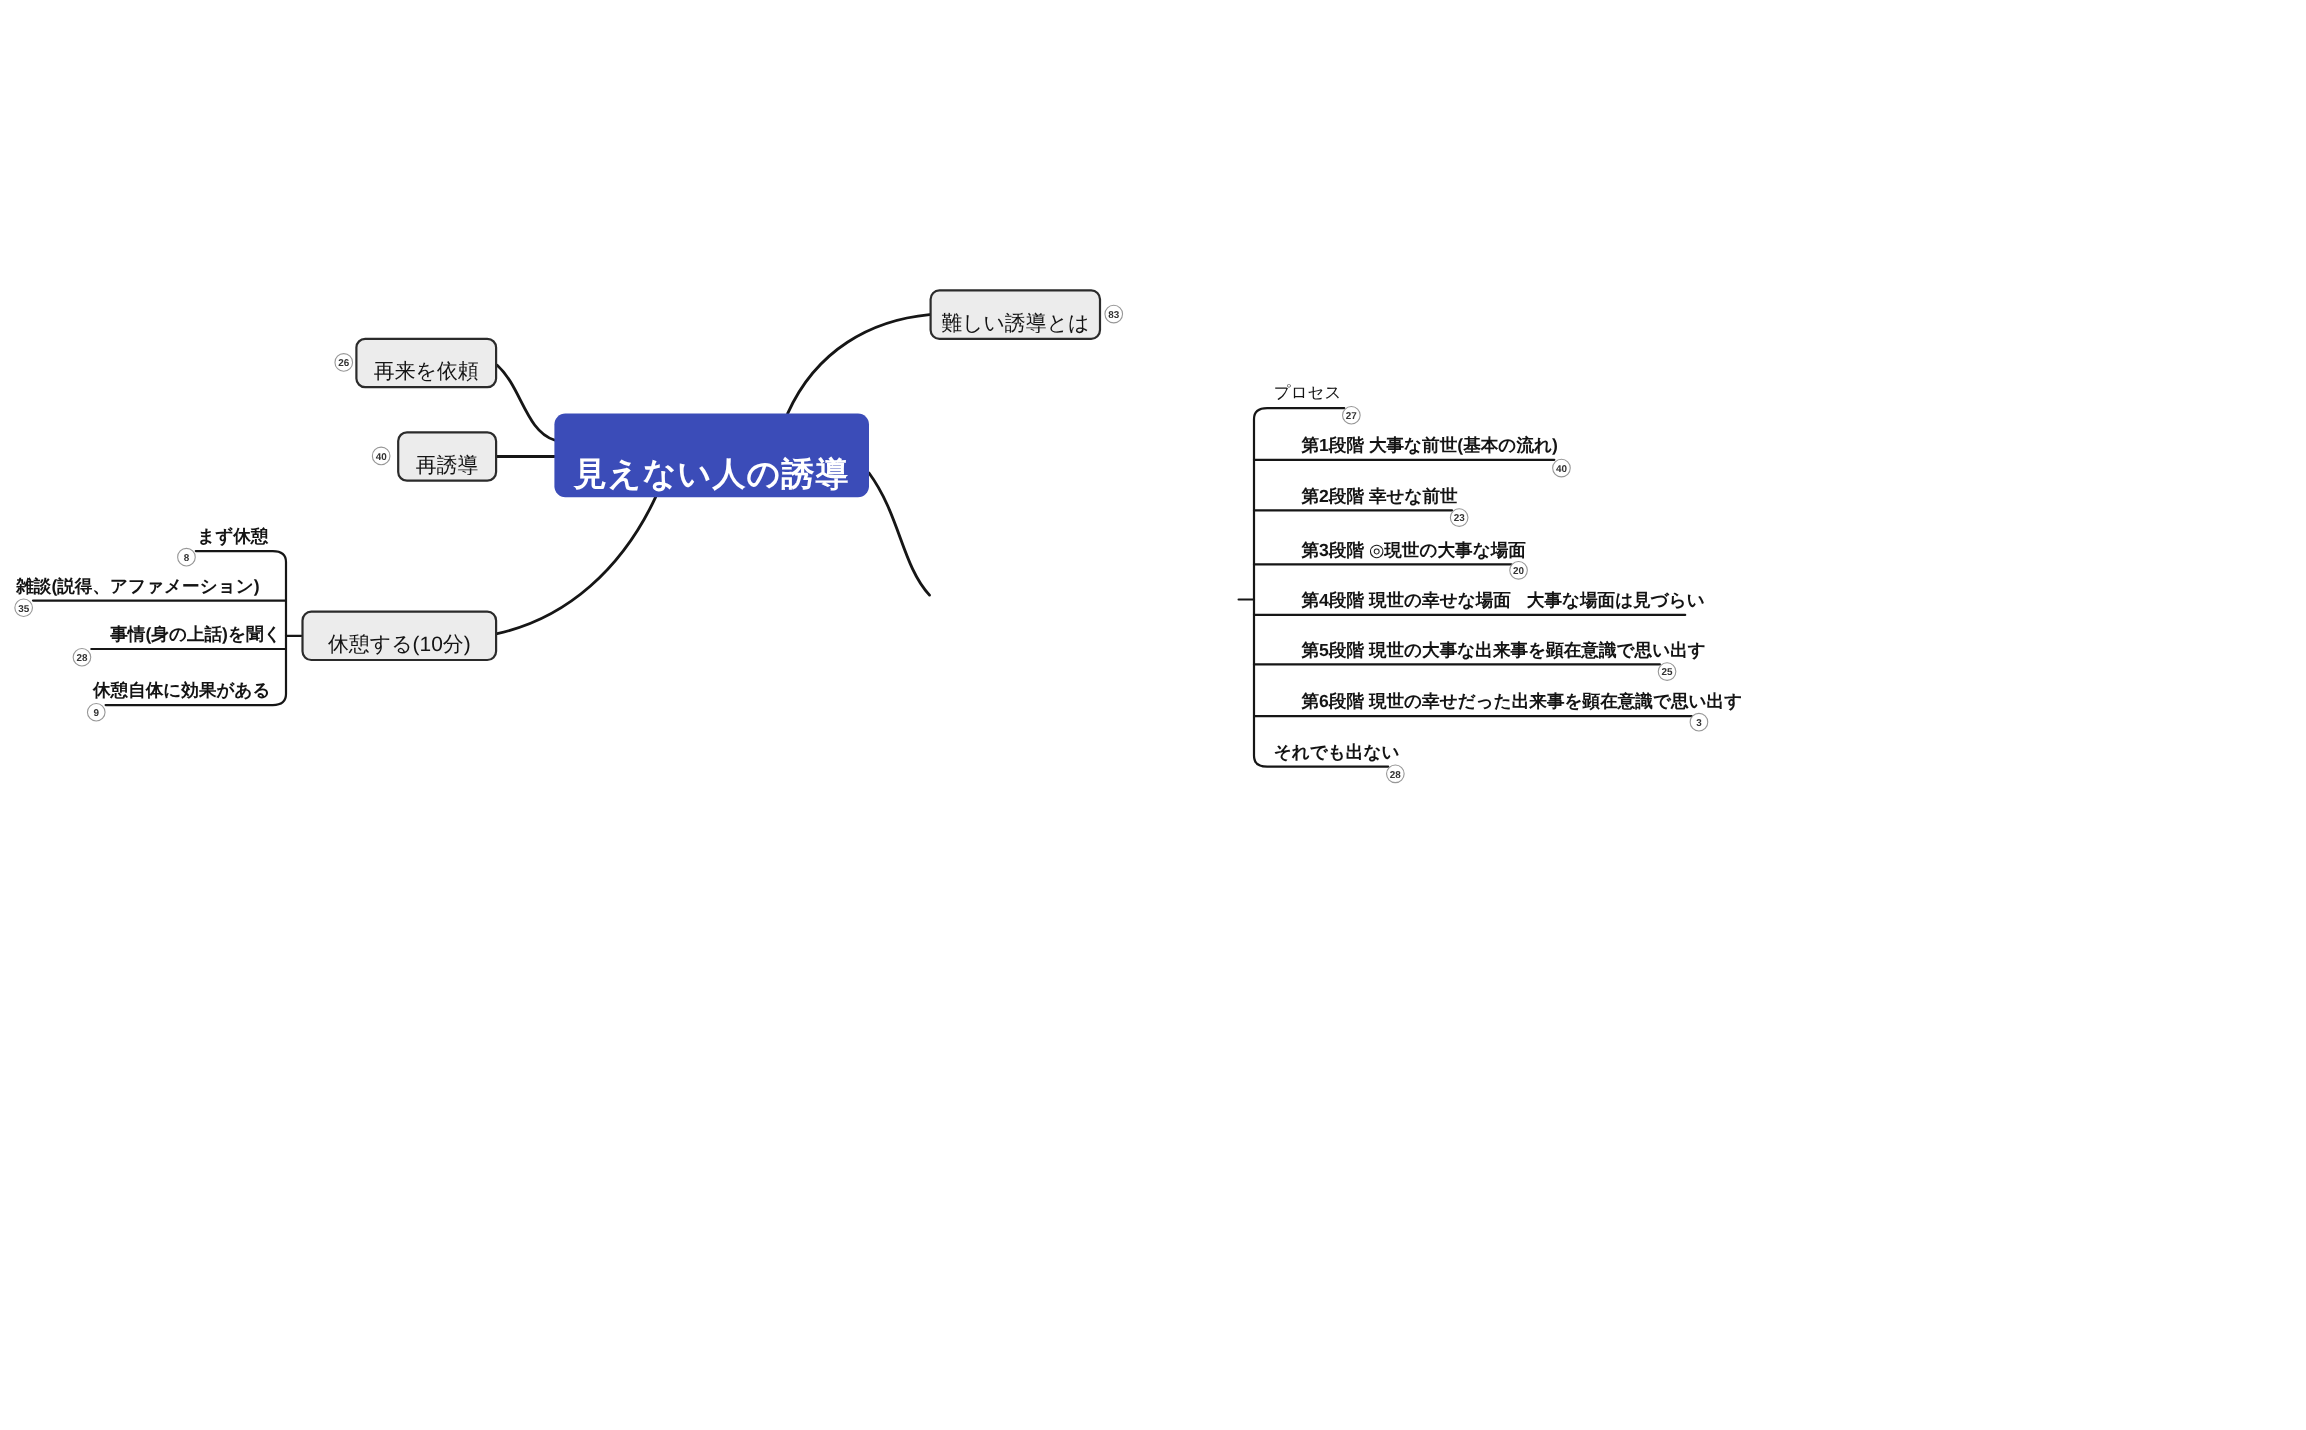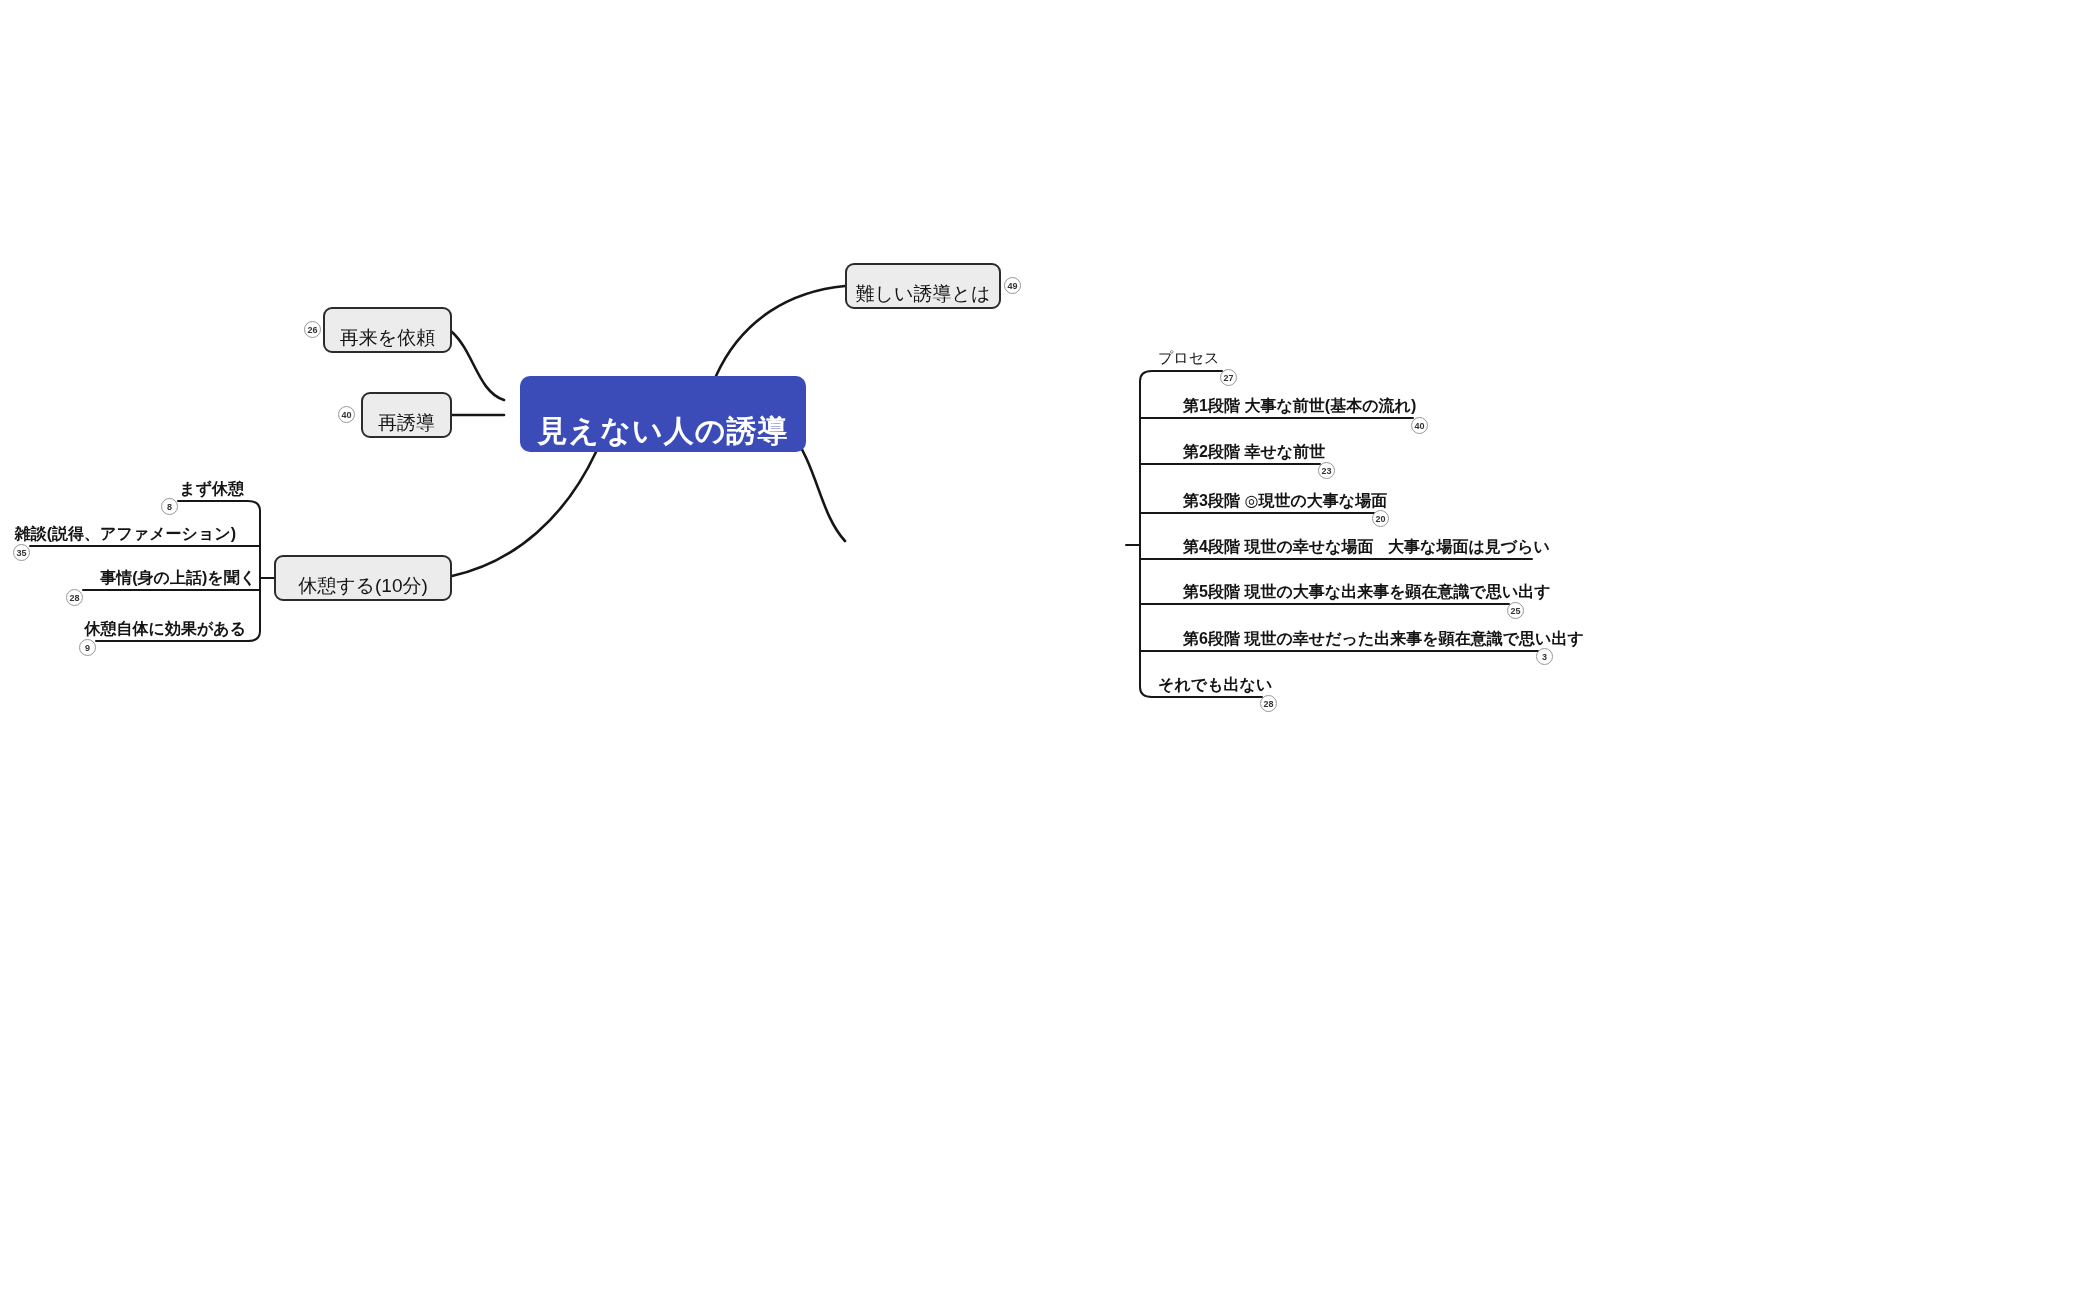--- a/index.html
+++ b/index.html
@@ -6,21 +6,21 @@
   body{font-family:"Liberation Sans","DejaVu Sans",sans-serif;color:#111;}
   .stage{position:relative;width:2096px;height:1300px;overflow:hidden;background:#fff;}
   .wires{position:absolute;left:0;top:0;}
   .wires path{fill:none;stroke:var(--line,#161616);stroke-linecap:round;stroke-linejoin:round;}
   .wires path.main{stroke-width:2.6px;}
   .wires path.sub{stroke-width:2px;}
   .node{position:absolute;box-sizing:border-box;display:flex;align-items:flex-end;justify-content:center;
         background:var(--node-bg,#ececec);border:2px solid var(--node-border,#2b2b2b);border-radius:9px;
         font-size:19px;font-weight:500;white-space:nowrap;color:#141414;}
   .node.small-font{font-size:18px;}
-  .node.root{background:var(--root-bg,#3b4cb8);border:none;color:#ffffff;font-size:30px;font-weight:700;border-radius:10px;letter-spacing:1px;margin-left:16px;}
+  .node.root{background:var(--root-bg,#3b4cb8);border:none;color:#ffffff;font-size:30px;font-weight:700;border-radius:10px;letter-spacing:1px;}
   .leaf{position:absolute;white-space:nowrap;font-size:16px;font-weight:700;color:#141414;line-height:20px;text-align:right;}
   .leaf.right{text-align:left;}
   .leaf.plain{font-weight:400;font-size:15px;}
   .leaf .stage-label{display:inline-block;width:82px;font-weight:700;}
   .badge{position:absolute;box-sizing:border-box;width:17px;height:17px;border-radius:50%;
          background:#ffffff;border:1.5px solid var(--badge-border,#979797);
          display:flex;align-items:center;justify-content:center;
          font-size:9px;font-weight:600;color:#333;z-index:3;}
 </style>
 </head>
@@ -110,21 +110,21 @@
   <div class="leaf" style="left:1158px;top:629px">
     <span class="stage-label">第6段階</span>
     <span>現世の幸せだった出来事を顕在意識で思い出す</span>
   </div>
   <div class="leaf" style="left:1158px;top:675px">
     <span>それでも出ない</span>
   </div>
 
   <div class="badge" style="left:304px;top:321px">26</div>
   <div class="badge" style="left:338px;top:406px">40</div>
-  <div class="badge" style="left:1004px;top:277px">49</div>
+  <div class="badge" style="left:1004px;top:277px">83</div>
 
   <div class="badge" style="left:161px;top:498px">8</div>
   <div class="badge" style="left:13px;top:544px">35</div>
   <div class="badge" style="left:66px;top:589px">28</div>
   <div class="badge" style="left:79px;top:639px">9</div>
 
   <div class="badge" style="left:1220px;top:369px">27</div>
   <div class="badge" style="left:1411px;top:417px">40</div>
   <div class="badge" style="left:1318px;top:462px">23</div>
   <div class="badge" style="left:1372px;top:510px">20</div>

